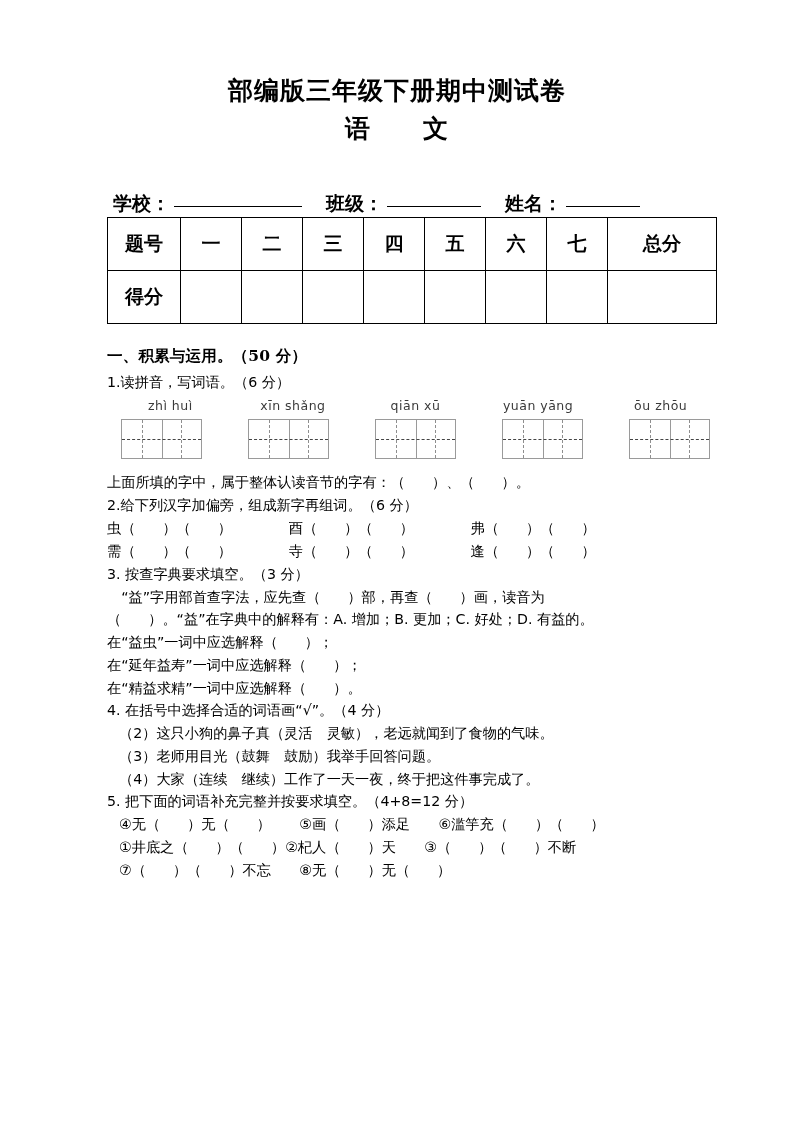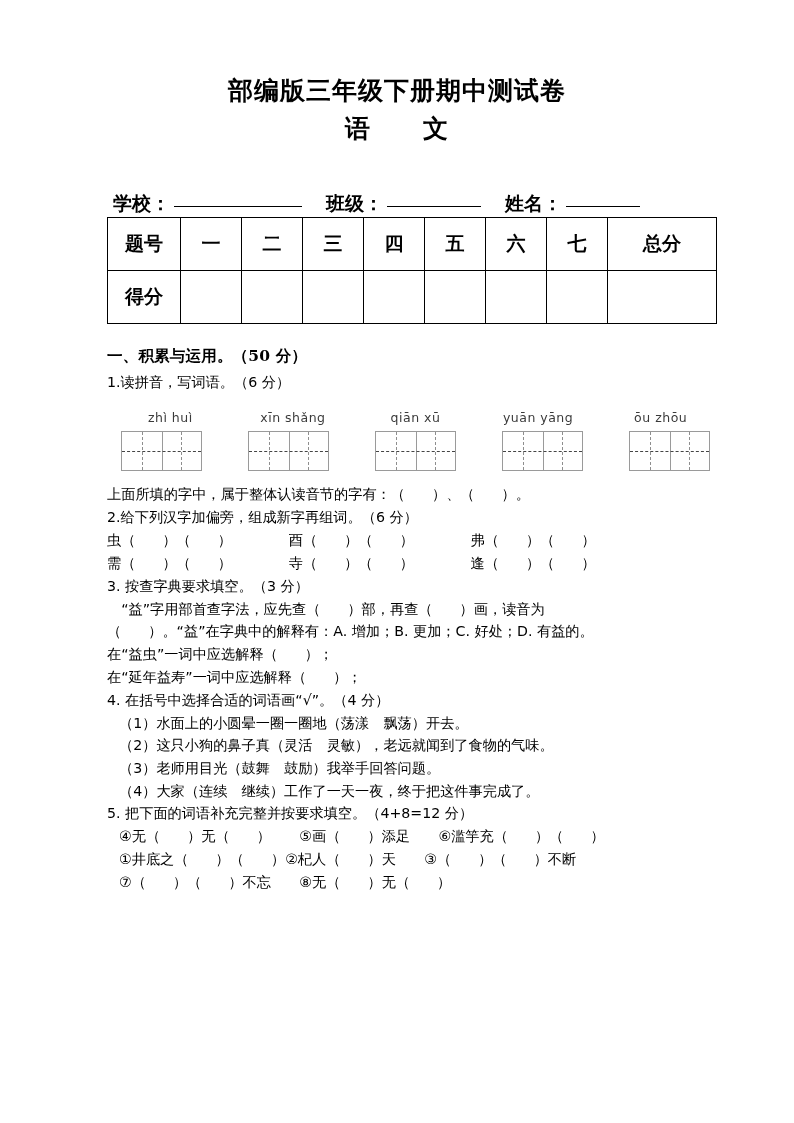--- a/index.html
+++ b/index.html
@@ -105,21 +105,21 @@
     font-family: "DejaVu Sans", "Liberation Sans", sans-serif;
     font-size: 14.2px;
     line-height: 1.62;
     white-space: pre-wrap;
   }
   .q-line.indent { text-indent: 0; padding-left: 12px; }
 
   
   .pinyin-row {
     display: flex;
-    margin-top: 16px;
+    margin-top: 4px;
     padding-left: 14px;
   }
   .pinyin-cell {
     width: 112px;
     margin-right: 24px;
     text-align: center;
     font-family: "DejaVu Sans", "Liberation Sans", sans-serif;
     font-size: 12.5px;
     color: #3a3a3a;
     letter-spacing: 0.5px;
@@ -276,23 +276,23 @@
 
     <div class="q-line">2.给下列汉字加偏旁，组成新字再组词。（6 分）</div>
     <div class="q-line tight">虫（      ）（      ）　　　　酉（      ）（      ）　　　　弗（      ）（      ）</div>
     <div class="q-line tight">需（      ）（      ）　　　　寺（      ）（      ）　　　　逢（      ）（      ）</div>
 
     <div class="q-line">3. 按查字典要求填空。（3 分）</div>
     <div class="q-line tight">　“益”字用部首查字法，应先查（      ）部，再查（      ）画，读音为</div>
     <div class="q-line tight">（      ）。“益”在字典中的解释有：A. 增加；B. 更加；C. 好处；D. 有益的。</div>
     <div class="q-line tight">在“益虫”一词中应选解释（      ）；</div>
     <div class="q-line tight">在“延年益寿”一词中应选解释（      ）；</div>
+    <div class="q-line tight">在“精益求精”一词中应选解释（      ）。</div>
 
     <div class="q-line">4. 在括号中选择合适的词语画“√”。（4 分）</div>
-    <div class="q-line tight indent">（1）水面上的小圆晕一圈一圈地（荡漾　飘荡）开去。</div>
     <div class="q-line tight indent">（2）这只小狗的鼻子真（灵活　灵敏），老远就闻到了食物的气味。</div>
     <div class="q-line tight indent">（3）老师用目光（鼓舞　鼓励）我举手回答问题。</div>
     <div class="q-line tight indent">（4）大家（连续　继续）工作了一天一夜，终于把这件事完成了。</div>
 
     <div class="q-line">5. 把下面的词语补充完整并按要求填空。（4+8=12 分）</div>
     <div class="q-line tight indent">④无（      ）无（      ）　　⑤画（      ）添足　　⑥滥竽充（      ）（      ）</div>
     <div class="q-line tight indent">①井底之（      ）（      ）②杞人（      ）天　　③（      ）（      ）不断</div>
     <div class="q-line tight indent">⑦（      ）（      ）不忘　　⑧无（      ）无（      ）</div>
 
   </div>

